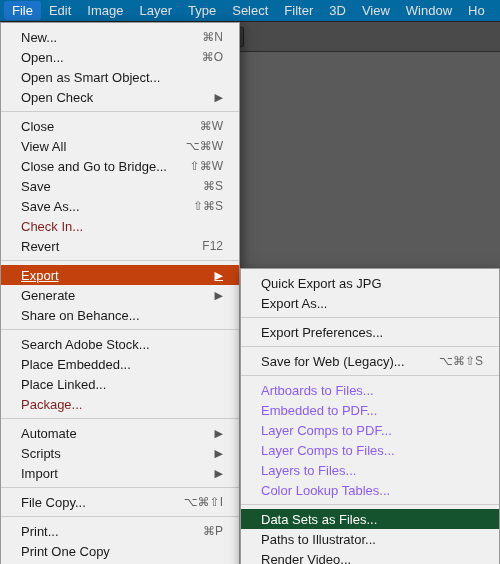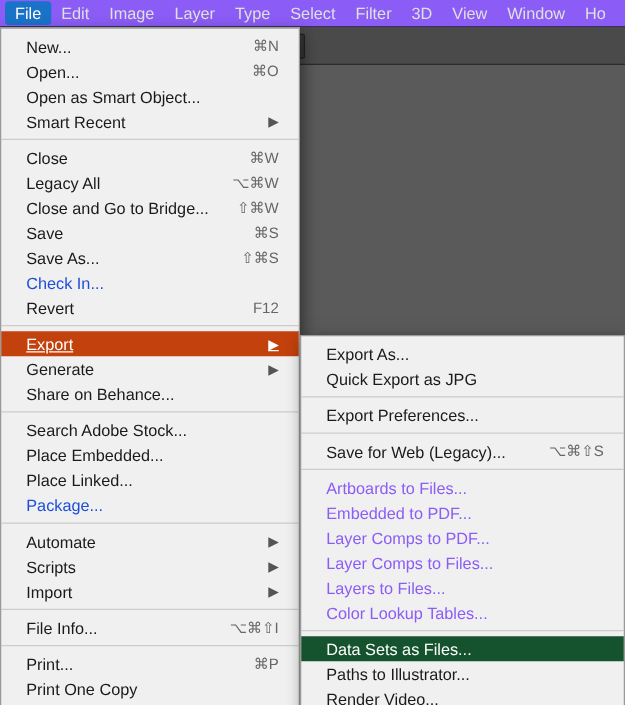--- a/index.html
+++ b/index.html
@@ -10,21 +10,21 @@
       font-family: -apple-system, 'Helvetica Neue', Arial, sans-serif;
       font-size: 13px;
       overflow: hidden;
       position: relative;
     }
 
     
     .menu-bar {
       display: flex;
       align-items: center;
-      background: #8b5cf6;
+      background: #0369a1;
       height: 22px;
       padding: 0 4px;
       border-bottom: 1px solid #222;
     }
     .menu-bar-item {
       color: #e0e0e0;
       padding: 2px 8px;
       cursor: default;
       font-size: 13px;
       border-radius: 3px;
@@ -108,21 +108,21 @@
       justify-content: space-between;
       padding: 2px 16px 2px 20px;
       color: #1a1a1a;
       cursor: default;
       white-space: nowrap;
       height: 20px;
       font-size: 13px;
       position: relative;
     }
     .menu-item.disabled {
-      color: #1d4ed8;
+      color: #7f1d1d;
     }
     .menu-item.highlighted {
       background: #c2410c;
       color: #fff;
       text-decoration: underline;
     }
     .menu-item .shortcut {
       color: #666;
       font-size: 12px;
       margin-left: 20px;
@@ -218,30 +218,30 @@
       <span class="shortcut">⌘N</span>
     </div>
     <div class="menu-item">
       <span>Open...</span>
       <span class="shortcut">⌘O</span>
     </div>
     <div class="menu-item">
       <span>Open as Smart Object...</span>
     </div>
     <div class="menu-item">
-      <span>Smart Recent</span>
+      <span>Open Check</span>
       <span class="arrow">▶</span>
     </div>
     <div class="menu-divider"></div>
     <div class="menu-item">
       <span>Close</span>
       <span class="shortcut">⌘W</span>
     </div>
     <div class="menu-item">
-      <span>Legacy All</span>
+      <span>View All</span>
       <span class="shortcut">⌥⌘W</span>
     </div>
     <div class="menu-item">
       <span>Close and Go to Bridge...</span>
       <span class="shortcut">⇧⌘W</span>
     </div>
     <div class="menu-item">
       <span>Save</span>
       <span class="shortcut">⌘S</span>
     </div>
@@ -289,40 +289,40 @@
     <div class="menu-item">
       <span>Scripts</span>
       <span class="arrow">▶</span>
     </div>
     <div class="menu-item">
       <span>Import</span>
       <span class="arrow">▶</span>
     </div>
     <div class="menu-divider"></div>
     <div class="menu-item">
-      <span>File Info...</span>
+      <span>File Copy...</span>
       <span class="shortcut">⌥⌘⇧I</span>
     </div>
     <div class="menu-divider"></div>
     <div class="menu-item">
       <span>Print...</span>
       <span class="shortcut">⌘P</span>
     </div>
     <div class="menu-item">
       <span>Print One Copy</span>
 
     </div>
   </div>
 
   <div class="export-submenu">
     <div class="submenu-item">
+      <span>Quick Export as JPG</span>
+    </div>
+    <div class="submenu-item">
       <span>Export As...</span>
-    </div>
-    <div class="submenu-item">
-      <span>Quick Export as JPG</span>
     </div>
     <div class="submenu-divider"></div>
     <div class="submenu-item">
       <span>Export Preferences...</span>
     </div>
     <div class="submenu-divider"></div>
     <div class="submenu-item">
       <span>Save for Web (Legacy)...</span>
       <span class="shortcut">⌥⌘⇧S</span>
     </div>

